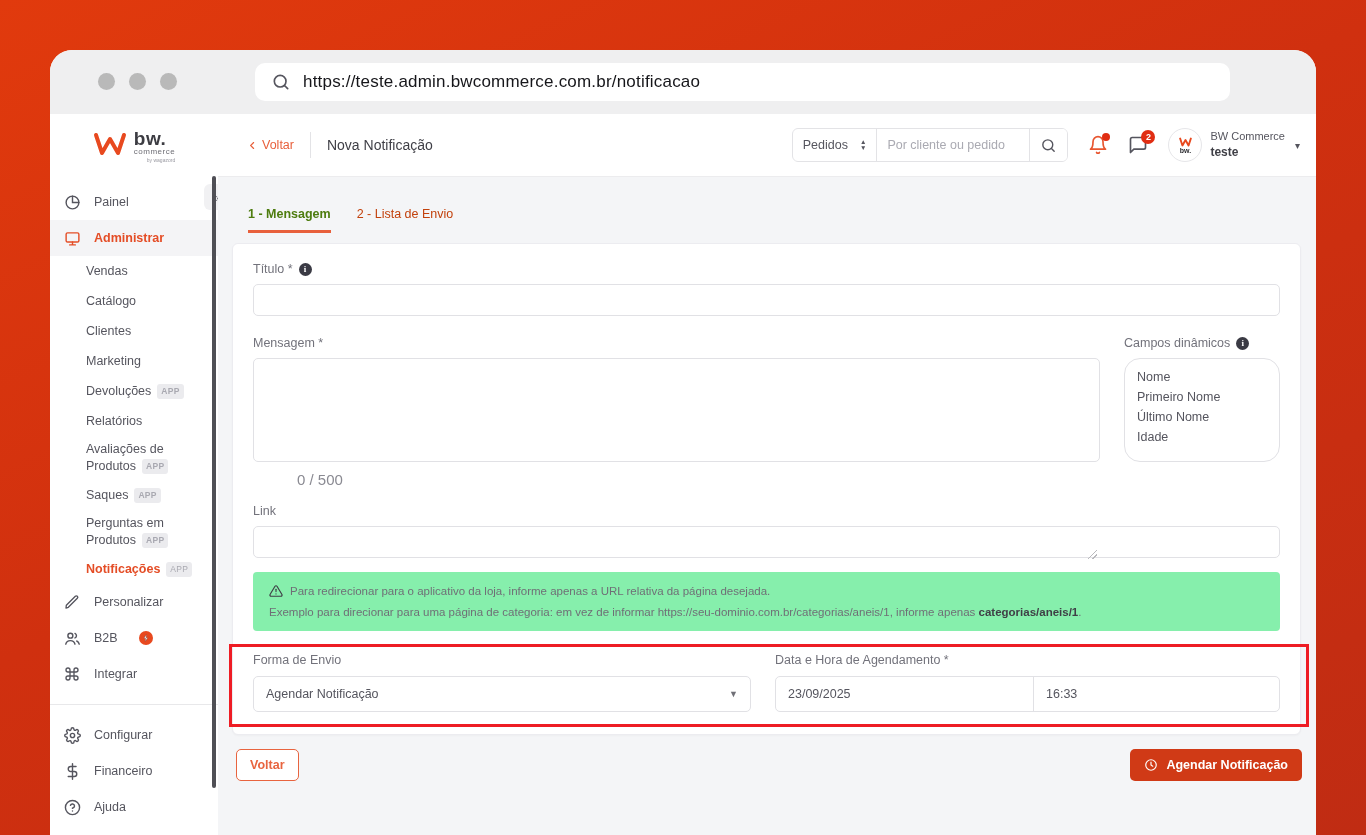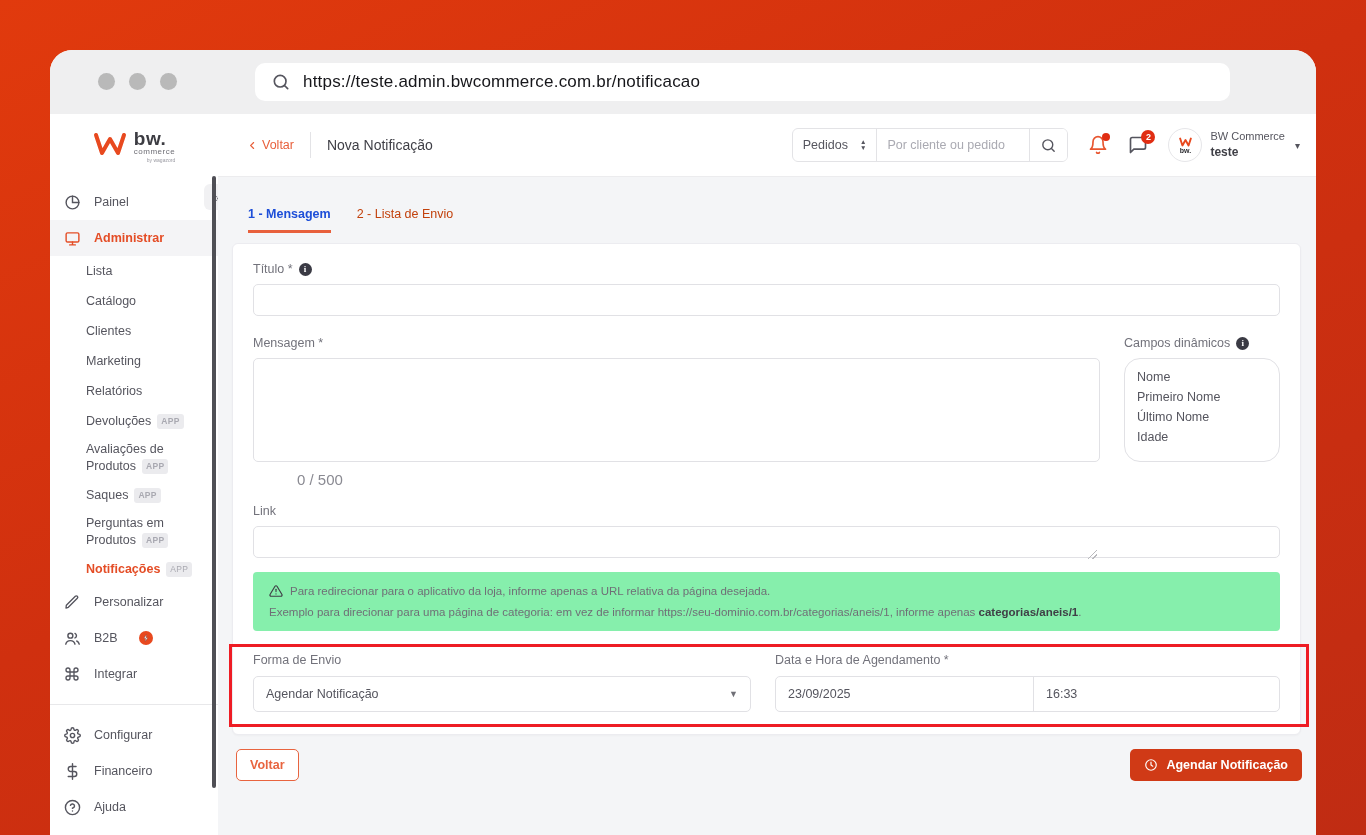--- a/index.html
+++ b/index.html
@@ -71,21 +71,21 @@
   .avatar { width:34px; height:34px; border-radius:50%; background:#fff; border:1px solid #e6e6e9;
     display:flex; flex-direction:column; align-items:center; justify-content:center; line-height:1; overflow:hidden; }
   .avatar .mini-bw { font-size:7px; font-weight:bold; color:#2c2c30; }
   .acct { font-size:11px; color:#55555e; line-height:1.35; }
   .acct b { display:block; font-size:12px; color:#3f3f46; }
   .caret { color:#55555e; font-size:10px; margin-left:2px; }
   
   .content { padding:0 15px 0 30px; }
   .tabs { display:flex; gap:26px; margin-top:30px; font-size:12.5px; }
   .tab { padding-bottom:9px; color:#c2410c; }
-  .tab.active { color:#1d4ed8; font-weight:bold; border-bottom:3px solid #e8603c; }
+  .tab.active { color:#4d7c0f; font-weight:bold; border-bottom:3px solid #e8603c; }
   .card { background:#fff; border:1px solid #ececf0; border-radius:6px; margin:10px 0 0 -16px;
     padding:18px 20px 22px 20px; width:1069px; box-shadow:0 1px 2px rgba(0,0,0,.03); }
   .f-label { font-size:12.5px; color:#72727b; display:flex; align-items:center; gap:6px; }
   .info-dot { width:13px; height:13px; border-radius:50%; background:#3a3a44; color:#fff; font-size:9px;
     display:inline-flex; align-items:center; justify-content:center; font-weight:bold; font-family:"Liberation Serif",serif; }
   .t-input { width:100%; height:32px; border:1px solid #e1e1e5; border-radius:5px; margin-top:8px;
     font-family:inherit; font-size:12.5px; padding:0 10px; color:#55555e; outline:none; background:#fff; }
   .msg-row { display:flex; gap:24px; margin-top:20px; }
   .msg-col { flex:1; }
   .campos-col { width:156px; flex:none; }
@@ -174,37 +174,37 @@
         <div class="item-l0 active">
           <span class="ic">
             <svg width="17" height="17" viewBox="0 0 24 24" fill="none" stroke-width="2" stroke-linecap="round" stroke-linejoin="round">
                 <rect x="3" y="4" width="18" height="13" rx="2"></rect>
                 <path d="M8 21h8M12 17v4"></path>
               </svg>
           </span>
           <span>Administrar</span>
         </div>
         <div class="item-l1">
-            <span class="wrap">Lista</span>
+            <span class="wrap">Vendas</span>
           </div>
         <div class="item-l1">
             <span class="wrap">Catálogo</span>
           </div>
         <div class="item-l1">
             <span class="wrap">Clientes</span>
           </div>
         <div class="item-l1">
             <span class="wrap">Marketing</span>
           </div>
         <div class="item-l1">
+          <span class="wrap"><span>Devoluções</span><span class="badge">APP</span></span>
+        </div>
+        <div class="item-l1">
             <span class="wrap">Relatórios</span>
           </div>
-        <div class="item-l1">
-          <span class="wrap"><span>Devoluções</span><span class="badge">APP</span></span>
-        </div>
         <div class="item-l1" style="height:44px;">
           <span class="wrap"><span>Avaliações de Produtos</span><span class="badge">APP</span></span>
         </div>
         <div class="item-l1">
           <span class="wrap"><span>Saques</span><span class="badge">APP</span></span>
         </div>
         <div class="item-l1" style="height:44px;">
           <span class="wrap"><span>Perguntas em Produtos</span><span class="badge">APP</span></span>
         </div>
         <div class="item-l1 active-sub">

